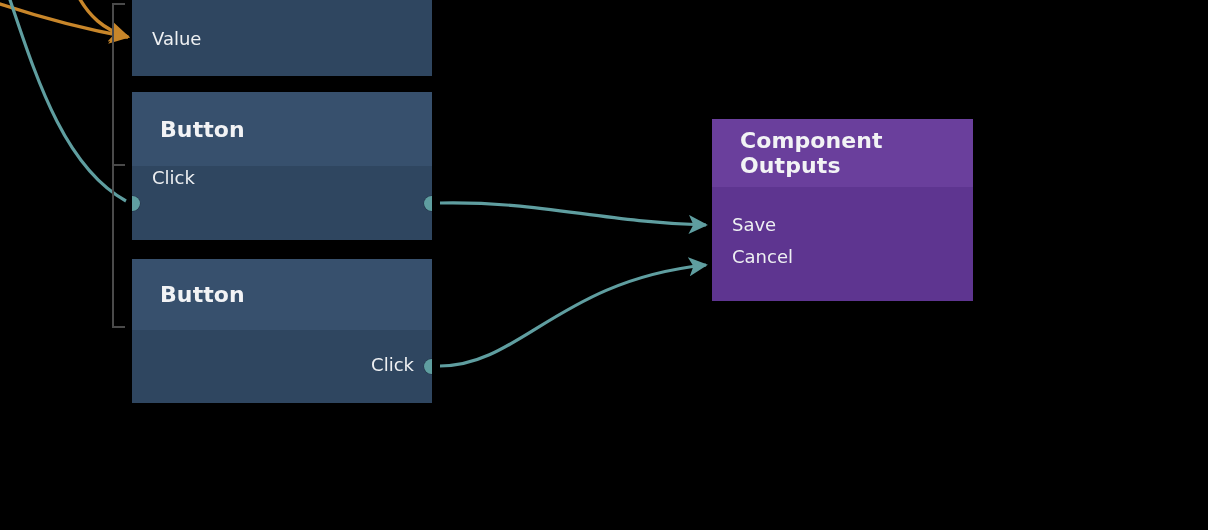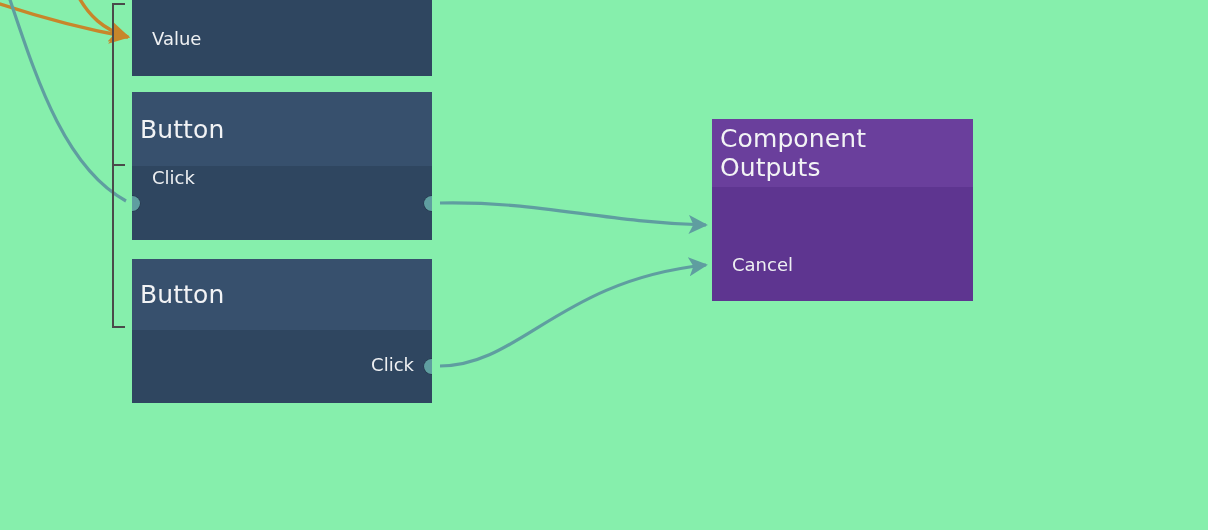--- a/index.html
+++ b/index.html
@@ -10,44 +10,45 @@
   body {
     width: 1208px;
     height: 530px;
     overflow: hidden;
     font-family: "DejaVu Sans", "Liberation Sans", sans-serif;
   }
   #canvas {
     position: relative;
     width: 1208px;
     height: 530px;
-    background: #86efac;
+    background: #000000;
   }
   #edges {
     position: absolute;
     left: 0; top: 0;
     width: 1208px;
     height: 530px;
     pointer-events: none;
   }
 
   .node {
     position: absolute;
     box-sizing: border-box;
     overflow: hidden;
   }
   .node-header {
     box-sizing: border-box;
     width: 100%;
     display: flex;
     align-items: center;
     color: #f2f3f5;
-    font-size: 25px;
+    font-size: 22px;
     letter-spacing: 0.1px;
-    padding-left: 8px;
+    padding-left: 28px;
+    font-weight: bold;
   }
   .node-body {
     box-sizing: border-box;
     width: 100%;
     position: relative;
   }
 
   
   .node-blue .node-header { background: #37506d; }
   .node-blue .node-body   { background: #2f4660; }
@@ -154,19 +155,22 @@
       </div>
     </div>
     <div class="port-dot" style="left:292px; top:100px;"></div>
   </div>
 
   <div class="node node-purple" style="left:712px; top:119px; width:261px; height:182px;">
     <div class="node-header" style="height:68px;">
       <span>Component Outputs</span>
     </div>
     <div class="node-body" style="height:114px;">
-      <div class="port-row in" style="top:64px;">
+      <div class="port-row in" style="top:24px;">
+        <span>Save</span>
+      </div>
+      <div class="port-row in" style="top:56px;">
         <span>Cancel</span>
       </div>
     </div>
   </div>
 
 </div>
 
 </body></html>

